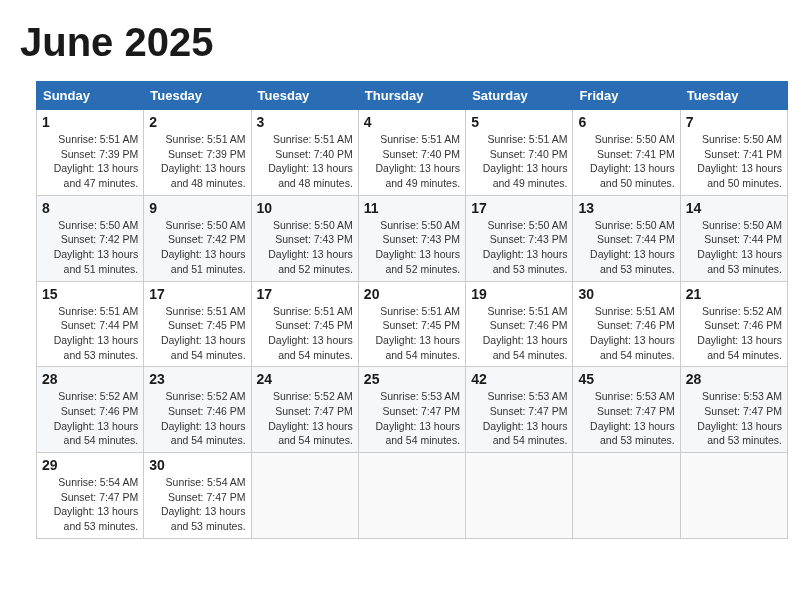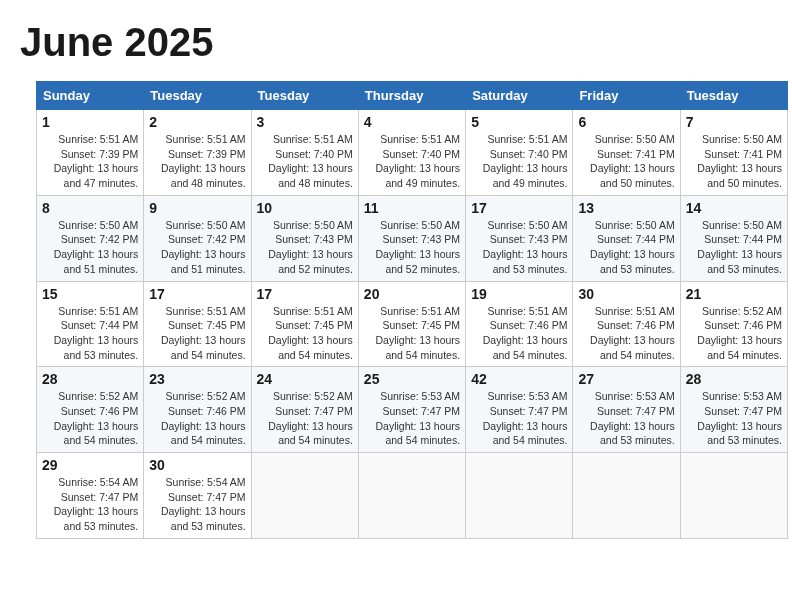--- a/index.html
+++ b/index.html
@@ -221,21 +221,21 @@
         </td>
         <td>
           <div class="day-number">25</div>
           <div class="day-info">Sunrise: 5:53 AM<br>Sunset: 7:47 PM<br>Daylight: 13 hours and 54 minutes.</div>
         </td>
         <td>
           <div class="day-number">42</div>
           <div class="day-info">Sunrise: 5:53 AM<br>Sunset: 7:47 PM<br>Daylight: 13 hours and 54 minutes.</div>
         </td>
         <td>
-          <div class="day-number">27</div>
+          <div class="day-number">45</div>
           <div class="day-info">Sunrise: 5:53 AM<br>Sunset: 7:47 PM<br>Daylight: 13 hours and 53 minutes.</div>
         </td>
         <td>
           <div class="day-number">28</div>
           <div class="day-info">Sunrise: 5:53 AM<br>Sunset: 7:47 PM<br>Daylight: 13 hours and 53 minutes.</div>
         </td>
       </tr>
       <tr>
         <td>
           <div class="day-number">29</div>

